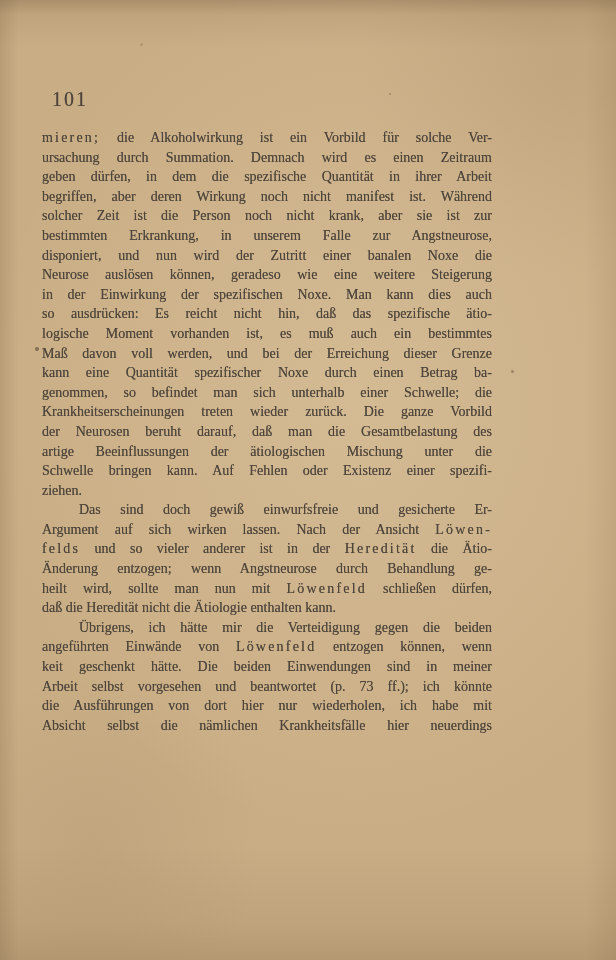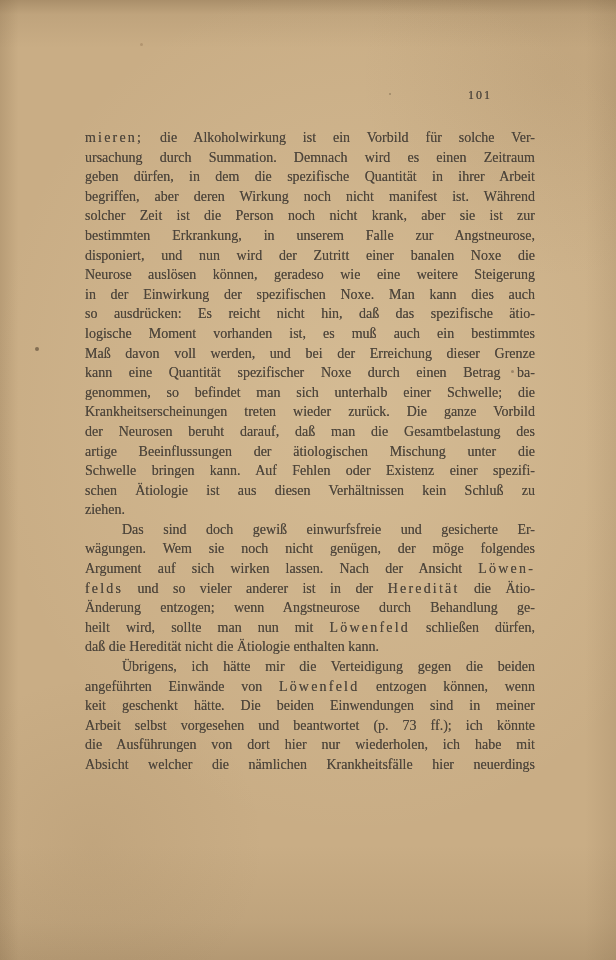--- a/index.html
+++ b/index.html
@@ -17,38 +17,37 @@
       radial-gradient(ellipse 80% 60% at 58% 42%, rgba(238,219,182,0.30), rgba(238,219,182,0) 75%),
       radial-gradient(ellipse 40% 25% at 15% 88%, rgba(120,92,58,0.10), rgba(120,92,58,0) 70%),
       radial-gradient(ellipse 45% 30% at 90% 8%, rgba(120,92,58,0.10), rgba(120,92,58,0) 70%),
       linear-gradient(180deg, rgba(104,80,50,0.32) 0%, rgba(104,80,50,0.10) 1.5%, rgba(104,80,50,0) 5%, rgba(104,80,50,0) 88%, rgba(104,80,50,0.10) 96%, rgba(104,80,50,0.22) 100%),
       linear-gradient(90deg, rgba(104,80,50,0.18) 0%, rgba(104,80,50,0) 3%, rgba(104,80,50,0) 95%, rgba(104,80,50,0.12) 100%),
       #c9ad85;
   }
   .pagenum {
     position: absolute;
     top: 88px;
-    left: 42px;
+    left: 52px;
     width: 450px;
-    text-align: right;
-    font-size: 12px;
+    text-align: left;
+    font-size: 20px;
     letter-spacing: 2px;
     color: #4d453b;
     text-shadow: 0 0 0.5px rgba(77,69,59,0.7);
   }
   .text-block {
     position: absolute;
     top: 128px;
     left: 42px;
     width: 450px;
     font-size: 14px;
     line-height: 19.6px;
     color: #4d453b;
     text-shadow: 0 0 0.5px rgba(77,69,59,0.7);
-    margin-left: 43px;
   }
   .line {
     text-align: justify;
     text-align-last: justify;
     white-space: normal;
   }
   .line.nojust {
     text-align: left;
     text-align-last: left;
   }
@@ -85,33 +84,31 @@
       <div class="line"><span>in der Einwirkung der spezifischen Noxe. Man kann dies auch</span></div>
       <div class="line"><span>so ausdrücken: Es reicht nicht hin, daß das spezifische ätio-</span></div>
       <div class="line"><span>logische Moment vorhanden ist, es muß auch ein bestimmtes</span></div>
       <div class="line"><span>Maß davon voll werden, und bei der Erreichung dieser Grenze</span></div>
       <div class="line"><span>kann eine Quantität spezifischer Noxe durch einen Betrag ba-</span></div>
       <div class="line"><span>genommen, so befindet man sich unterhalb einer Schwelle; die</span></div>
       <div class="line"><span>Krankheitserscheinungen treten wieder zurück. Die ganze Vorbild</span></div>
       <div class="line"><span>der Neurosen beruht darauf, daß man die Gesamtbelastung des</span></div>
       <div class="line"><span>artige Beeinflussungen der ätiologischen Mischung unter die</span></div>
       <div class="line"><span>Schwelle bringen kann. Auf Fehlen oder Existenz einer spezifi-</span></div>
-      <div class="line"><span>schen Ätiologie ist aus diesen Verhältnissen kein Schluß zu</span></div>
       <div class="line nojust"><span>ziehen.</span></div>
       <div class="line indent"><span>Das sind doch gewiß einwurfsfreie und gesicherte Er-</span></div>
-      <div class="line"><span>wägungen. Wem sie noch nicht genügen, der möge folgendes</span></div>
       <div class="line"><span>Argument auf sich wirken lassen. Nach der Ansicht </span><span class="sp">Löwen-</span></div>
       <div class="line"><span class="sp">felds</span><span> und so vieler anderer ist in der </span><span class="sp">Heredität</span><span> die Ätio-</span></div>
       <div class="line"><span>Änderung entzogen; wenn Angstneurose durch Behandlung ge-</span></div>
       <div class="line"><span>heilt wird, sollte man nun mit </span><span class="sp">Löwenfeld</span><span> schließen dürfen,</span></div>
       <div class="line nojust"><span>daß die Heredität nicht die Ätiologie enthalten kann.</span></div>
       <div class="line indent"><span>Übrigens, ich hätte mir die Verteidigung gegen die beiden</span></div>
       <div class="line"><span>angeführten Einwände von </span><span class="sp">Löwenfeld</span><span> entzogen können, wenn</span></div>
       <div class="line"><span>keit geschenkt hätte. Die beiden Einwendungen sind in meiner</span></div>
       <div class="line"><span>Arbeit selbst vorgesehen und beantwortet (p. 73 ff.); ich könnte</span></div>
       <div class="line"><span>die Ausführungen von dort hier nur wiederholen, ich habe mit</span></div>
-      <div class="line"><span>Absicht welcher die nämlichen Krankheitsfälle hier neuerdings</span></div>
+      <div class="line"><span>Absicht selbst die nämlichen Krankheitsfälle hier neuerdings</span></div>
     </div>
   <div class="speck s1"></div>
   <div class="speck s2"></div>
   <div class="speck s3"></div>
   <div class="speck s4"></div>
 </div>
 
 </body></html>

